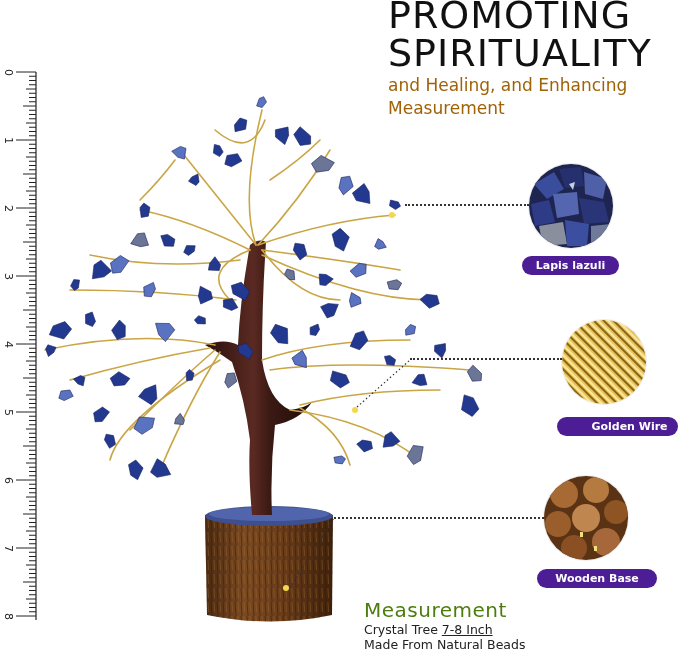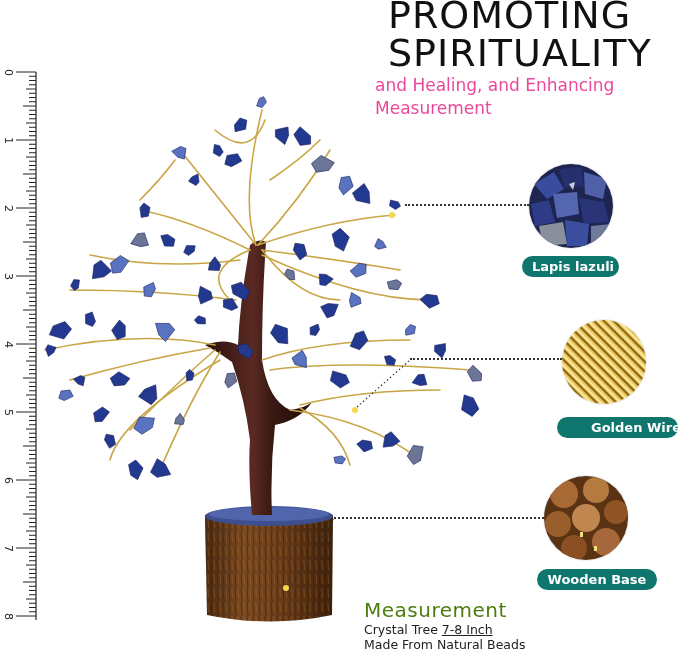--- a/index.html
+++ b/index.html
@@ -1,28 +1,28 @@
 <!DOCTYPE html>
 <html><head>
 <meta charset="utf-8">
 <style>
   html,body{margin:0;padding:0;background:#fff;}
   body{width:679px;height:652px;position:relative;overflow:hidden;font-family:"DejaVu Sans","Liberation Sans",sans-serif;color:#111;}
   .abs{position:absolute;}
   
   .headline{left:388px;top:-4px;line-height:38px;font-size:38px;font-weight:500;letter-spacing:1px;color:#111;}
   .headline .l1,.headline .l2{display:block;white-space:nowrap;}
-  .subline{left:375px;top:74px;font-size:17px;line-height:23px;color:#ec4899;white-space:nowrap;}
+  .subline{left:388px;top:74px;font-size:17px;line-height:23px;color:#a16207;white-space:nowrap;}
   .subline span{display:block;}
   
   .ruler{left:0;top:60px;width:40px;height:570px;}
   .ruler-label{position:absolute;left:2px;font-size:11px;color:#222;transform:rotate(90deg);transform-origin:center;width:12px;text-align:center;}
   
   .swatch{width:84px;height:84px;border-radius:50%;overflow:hidden;box-shadow:0 0 0 1px rgba(0,0,0,.08);}
-  .pill{background:#0f766e;color:#fff;font-weight:700;font-size:13px;border-radius:12px;padding:3px 10px;white-space:nowrap;text-align:center;}
+  .pill{background:#4c1d95;color:#fff;font-weight:700;font-size:11px;border-radius:12px;padding:3px 10px;white-space:nowrap;text-align:center;}
   .leader{border-top:2px dotted #333;height:0;}
   
   .meas-title{left:364px;top:598px;font-size:20px;font-weight:500;letter-spacing:.5px;color:#4d7c0f;}
   .meas-line{left:364px;font-size:12.5px;color:#222;white-space:nowrap;}
   .meas-line u{text-decoration:underline;margin-top:44px;}
 </style>
 </head>
 <body>
 
 <div class="abs ruler">

